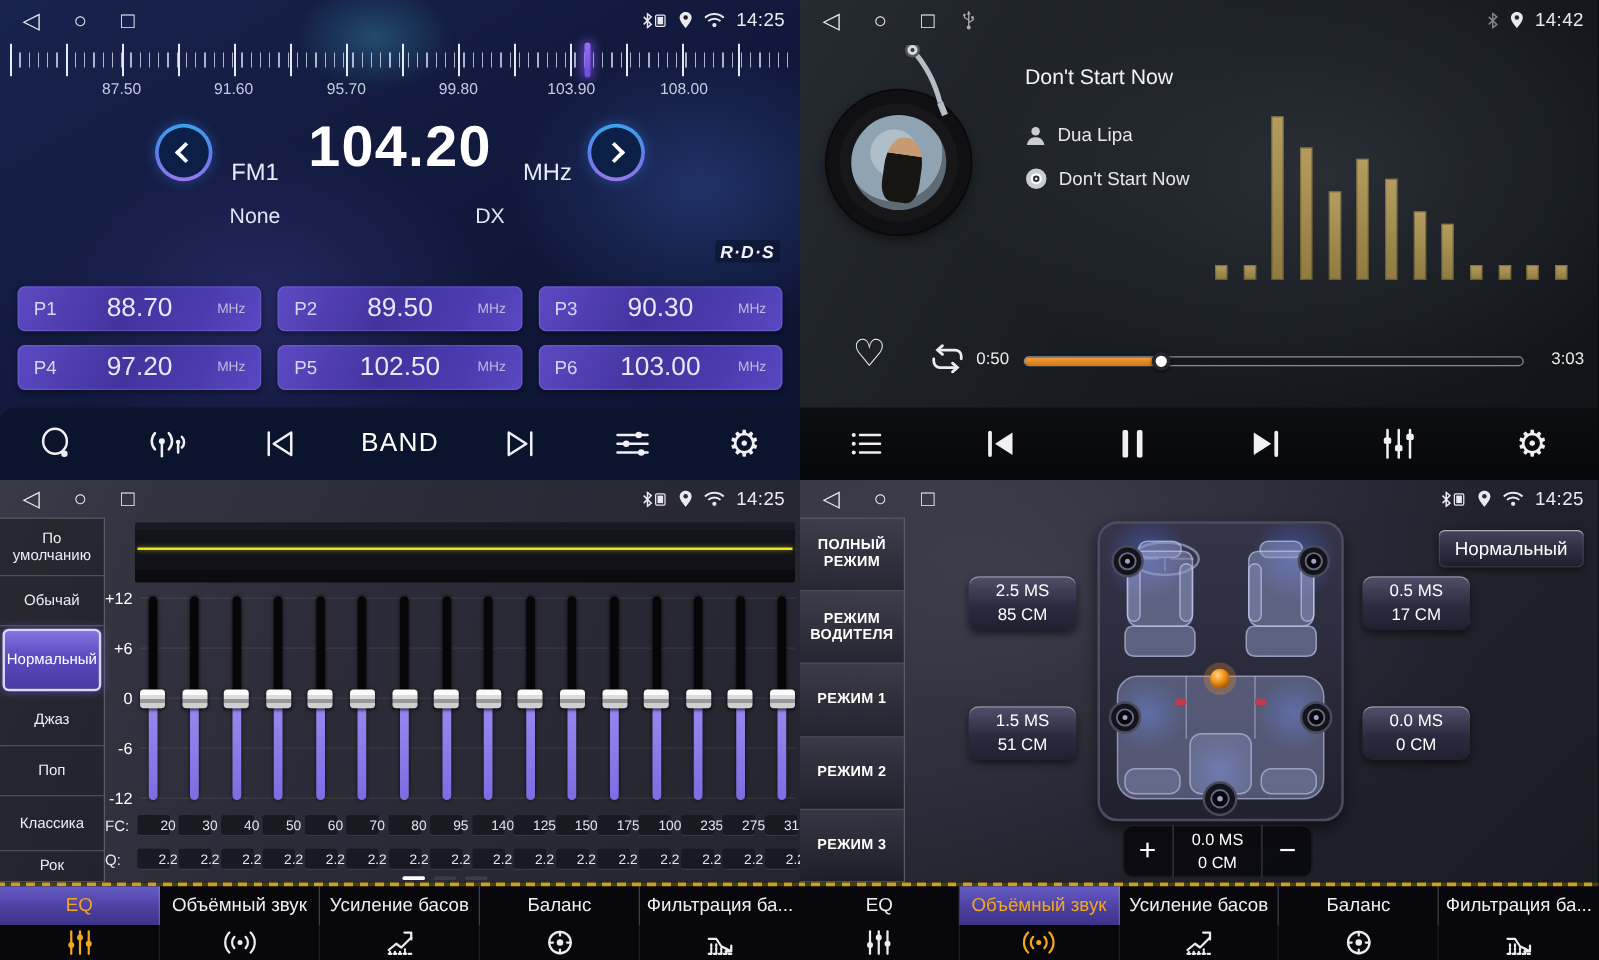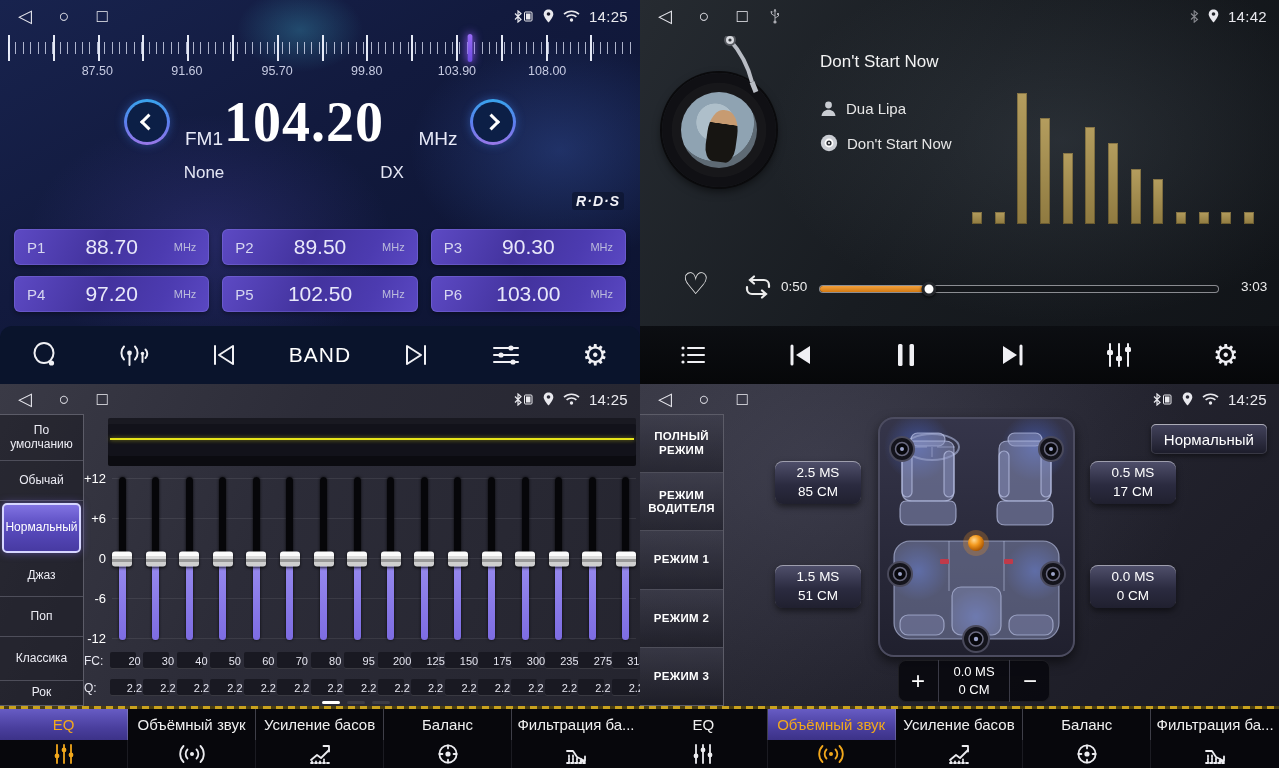--- a/index.html
+++ b/index.html
@@ -40,21 +40,21 @@
     background:linear-gradient(180deg,#9a6cf8,#6c4ae0);box-shadow:0 0 9px 1px rgba(140,90,250,.9);}
   .ruler-labels{position:absolute;left:0;right:0;top:64px;height:16px;font-size:12.5px;color:#c7cbe2;}
   .ruler-labels span{position:absolute;transform:translateX(-50%);}
   .chev{position:absolute;width:46px;height:46px;border-radius:50%;padding:3px;cursor:pointer;
     background:linear-gradient(180deg,#38a4ec 0%,#5e7cee 55%,#9a78e8 100%);box-shadow:0 0 10px rgba(60,120,230,.45);}
   .chev .in{width:100%;height:100%;border-radius:50%;background:#0c1f46;display:flex;align-items:center;justify-content:center;}
   .chev .arr{width:12px;height:12px;border-left:3px solid #fff;border-bottom:3px solid #fff;}
   .chev .arr.l{transform:rotate(45deg) translate(1px,-1px);}
   .chev .arr.r{transform:rotate(-135deg) translate(1px,-1px);}
   .t-band{position:absolute;left:172px;top:128px;width:64px;text-align:center;font-size:19px;color:#e8eaf8;}
-  .t-freq{position:absolute;left:216px;top:90px;width:176px;text-align:center;font-size:56px;font-weight:bold;color:#fff;letter-spacing:1px;font-family:Liberation Serif, serif;}
+  .t-freq{position:absolute;left:232px;top:90px;width:176px;text-align:center;font-size:46px;font-weight:bold;color:#fff;letter-spacing:1px;}
   .t-unit{position:absolute;left:406px;top:128px;width:64px;text-align:center;font-size:19px;color:#e8eaf8;}
   .t-ps{position:absolute;left:168px;top:163px;width:72px;text-align:center;font-size:17px;color:#e4e6f4;}
   .t-dx{position:absolute;left:352px;top:163px;width:80px;text-align:center;font-size:17px;color:#e4e6f4;}
   .rds{position:absolute;right:16px;top:192px;font-size:14px;font-weight:bold;font-style:italic;color:#f2f2f8;
     background:rgba(10,16,38,.55);border-radius:3px;padding:1px 4px;letter-spacing:1px;}
   .pgrid{position:absolute;left:14px;right:14px;top:229px;display:grid;grid-template-columns:repeat(3,1fr);gap:11px 13px;}
   .pbtn{height:36px;border-radius:6px;display:flex;align-items:center;padding:0 13px;cursor:pointer;color:#d6d6f0;
     background:linear-gradient(115deg,#5d4ac4 0%,#43339e 45%,#4c3bb0 75%,#5a48c2 100%);
     box-shadow:inset 0 0 0 1px rgba(170,160,255,.22),0 2px 4px rgba(0,0,0,.35);}
   .pnum{font-size:15px;width:30px;}
@@ -551,25 +551,25 @@
       <span class="rl">FC:</span>
       <div class="band-cells">
         <span class="cell">20</span>
         <span class="cell">30</span>
         <span class="cell">40</span>
         <span class="cell">50</span>
         <span class="cell">60</span>
         <span class="cell">70</span>
         <span class="cell">80</span>
         <span class="cell">95</span>
-        <span class="cell">200</span>
+        <span class="cell">140</span>
         <span class="cell">125</span>
         <span class="cell">150</span>
         <span class="cell">175</span>
-        <span class="cell">300</span>
+        <span class="cell">100</span>
         <span class="cell">235</span>
         <span class="cell">275</span>
         <span class="cell">315</span>
       </div>
     </div>
     <div class="band-row" style="top:295px">
       <span class="rl">Q:</span>
       <div class="band-cells">
         <span class="cell">2.2</span>
         <span class="cell">2.2</span>

